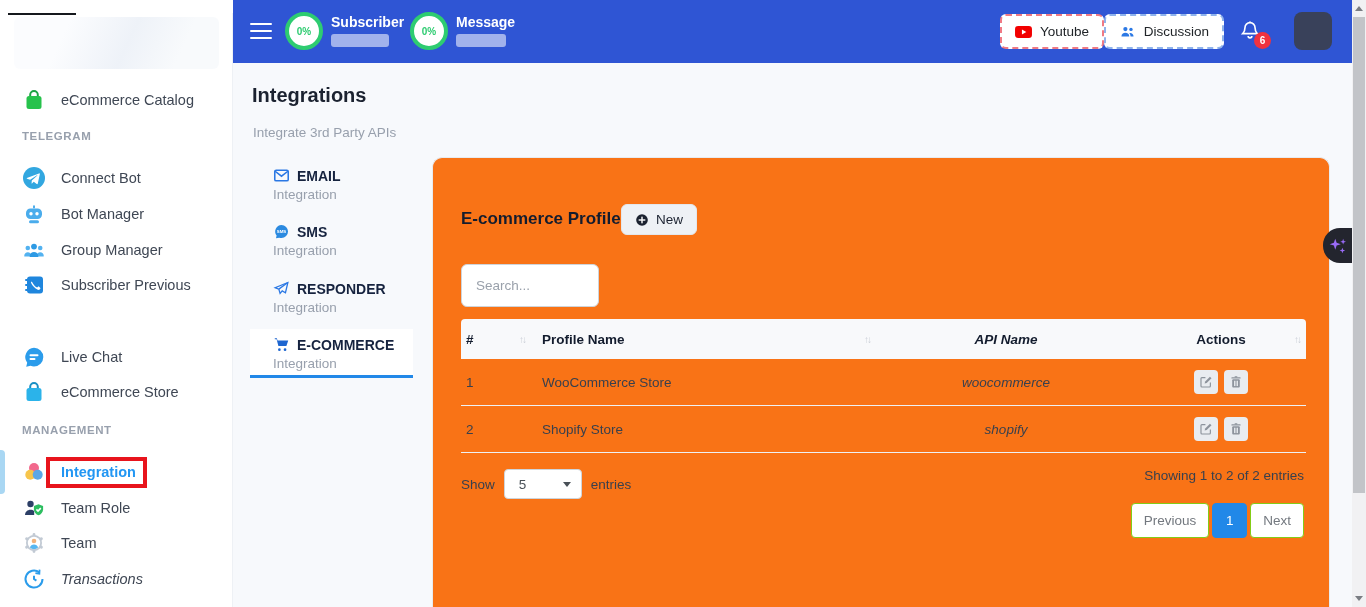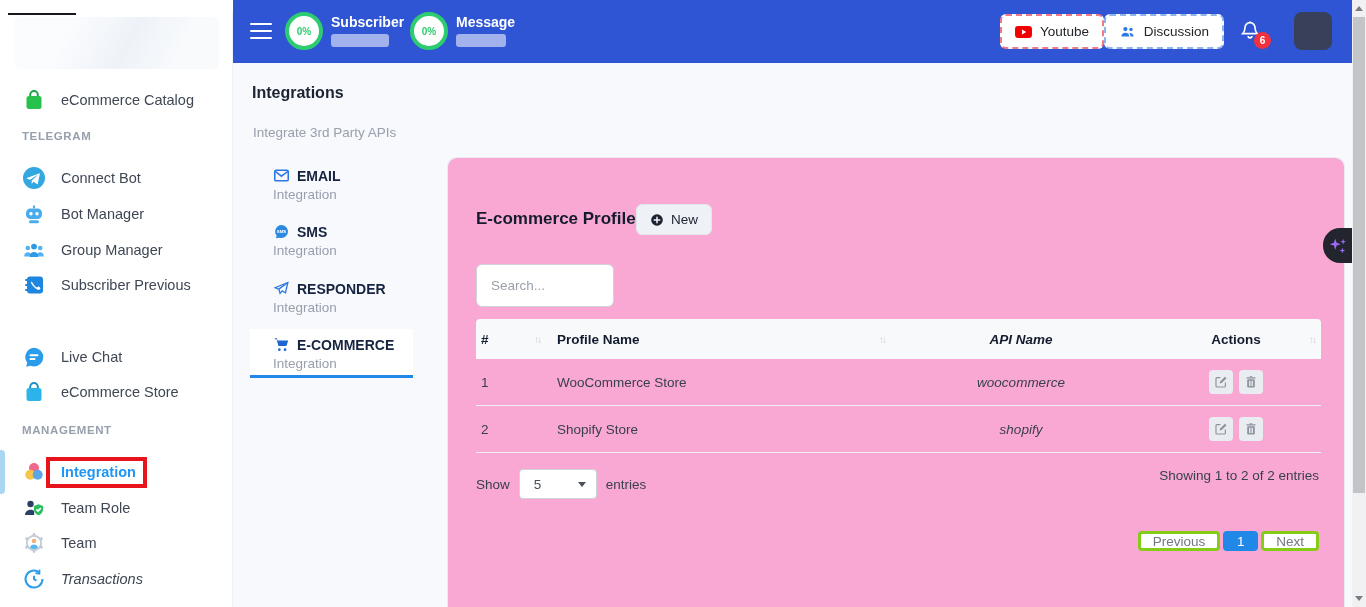--- a/index.html
+++ b/index.html
@@ -31,30 +31,30 @@
   .stat-blur { height:13px; background:rgba(255,255,255,.55); border-radius:3px; }
   .hbtn { position:absolute; top:14px; height:35px; background:#fff; border-radius:6px; display:flex; align-items:center; gap:8px; padding:0 13px; font-size:13.5px; color:#212529; cursor:pointer; }
   .hbtn.yt { right:248px; border:2px dashed #ef7984; }
   .hbtn.disc { right:128px; border:2px dashed #8fb3ec; }
   .bell-wrap { position:absolute; right:91px; top:19px; width:22px; height:22px; cursor:pointer; }
   .bell-badge { position:absolute; right:-10px; bottom:-8px; width:17px; height:17px; border-radius:50%; background:#f0323f; color:#fff; font-size:10px; font-weight:bold; display:flex; align-items:center; justify-content:center; }
   .avatar { position:absolute; right:20px; top:12px; width:38px; height:38px; border-radius:8px; background:#39415a; cursor:pointer; }
 
   
   .content { position:absolute; left:233px; top:63px; width:1119px; height:544px; background:#f7f9fc; }
-  .pg-title { position:absolute; left:19px; top:21px; font-size:16px; font-weight:bold; color:#1b2230; }
+  .pg-title { position:absolute; left:19px; top:21px; font-size:20px; font-weight:bold; color:#1b2230; }
   .pg-sub { position:absolute; left:20px; top:62px; font-size:13.5px; color:#98a0ad; }
 
   .smi { position:absolute; left:17px; width:163px; padding-left:23px; cursor:pointer; }
   .smi-title { display:flex; align-items:center; gap:7px; font-size:14px; font-weight:bold; color:#16233f; }
   .smi-title svg { width:17px; height:17px; }
   .smi-sub { font-size:13.5px; color:#98a0ad; margin-top:3px; }
   .smi.active { top:266px; height:49px; background:#fff; border-bottom:3px solid #2188e8; padding-top:7px; }
 
-  .card { position:absolute; left:214px; top:94px; width:898px; height:450px; background:#f9a8d4; border:1px solid #e7ebf0; border-bottom:none; border-radius:10px 10px 0 0; }
+  .card { position:absolute; left:199px; top:94px; width:898px; height:450px; background:#f97316; border:1px solid #e7ebf0; border-bottom:none; border-radius:10px 10px 0 0; }
   .panel-title { position:absolute; left:28px; top:51px; font-size:17px; font-weight:bold; color:#131c2e; }
   .new-btn { position:absolute; left:188px; top:46px; height:31px; background:#eef1f5; border:1px solid #e3e7ec; border-radius:6px; display:flex; align-items:center; gap:7px; padding:0 13px; font-size:13.5px; color:#1b2230; cursor:pointer; }
   .new-btn svg { width:14px; height:14px; }
   .search-input { position:absolute; left:28px; top:106px; width:138px; height:43px; border:1px solid #ced4da; border-radius:6px; padding:0 14px; font-size:13.5px; color:#495057; font-family:"Liberation Sans",sans-serif; outline:none; }
   .search-input::placeholder { color:#9aa1ab; }
 
   .t-head { position:absolute; left:28px; top:161px; width:845px; height:40px; background:#f8f9fb; display:flex; align-items:center; font-size:13.5px; font-weight:bold; color:#131c2e; border-radius:4px 4px 0 0; }
   .t-row  { position:absolute; left:28px; width:845px; height:47px; display:flex; align-items:center; font-size:13.5px; color:#39404d; border-bottom:1px solid #eef1f4; }
   .row1 { top:201px; } .row2 { top:248px; }
   .c1 { width:70px;  padding-left:5px; position:relative; height:100%; display:flex; align-items:center; }
@@ -63,21 +63,21 @@
   .c4 { width:170px; justify-content:center; height:100%; display:flex; align-items:center; position:relative; }
   .sort { position:absolute; right:6px; top:50%; transform:translateY(-50%); color:#c9ced6; font-size:10px; letter-spacing:-2px; font-weight:normal; cursor:pointer; }
   .abtn { width:24px; height:24px; background:#e9ecf0; border-radius:4px; display:inline-flex; align-items:center; justify-content:center; margin:0 3px; cursor:pointer; }
   .abtn svg { width:14px; height:14px; }
 
   .show-row { position:absolute; left:28px; top:311px; height:30px; display:flex; align-items:center; gap:9px; font-size:13.5px; color:#39404d; }
   .pselect { width:78px; height:30px; border:1px solid #ced4da; border-radius:4px; display:flex; align-items:center; justify-content:space-between; padding:0 10px 0 14px; cursor:pointer; background:#fff; color:#495057; }
   .chev { width:0; height:0; border-left:4px solid transparent; border-right:4px solid transparent; border-top:5px solid #495057; }
   .info { position:absolute; right:25px; top:310px; font-size:13.5px; color:#39404d; }
   .pg-nav { position:absolute; right:25px; top:345px; display:flex; gap:3px; font-size:13.5px; }
-  .pbtn { height:20px; display:flex; align-items:center; justify-content:center; border:3px solid #84cc16; background:#fff; color:#73787f; padding:0 12px; border-radius:4px; cursor:pointer;margin-top:28px; }
+  .pbtn { height:35px; display:flex; align-items:center; justify-content:center; border:1px solid #84cc16; background:#fff; color:#73787f; padding:0 12px; border-radius:4px; cursor:pointer; }
   .pbtn.cur { background:#2188e8; border-color:#2188e8; color:#fff; width:35px; padding:0; }
 
   
   .ai-fab { position:absolute; right:14px; top:228px; width:29px; height:35px; background:#23252e; border-radius:17px 0 0 17px; display:flex; align-items:center; justify-content:center; z-index:6; cursor:pointer; }
   .ai-fab svg { width:22px; height:22px; }
   .sbar { position:absolute; right:0; top:0; width:14px; height:607px; background:#f1f1f3; z-index:7; }
   .sb-thumb { position:absolute; left:1px; top:17px; width:12px; height:476px; background:#c2c4c8; cursor:pointer; }
   .tri-up { position:absolute; left:3px; top:6px; width:0; height:0; border-left:4px solid transparent; border-right:4px solid transparent; border-bottom:5px solid #7a7d83; }
   .tri-down { position:absolute; left:3px; bottom:6px; width:0; height:0; border-left:4px solid transparent; border-right:4px solid transparent; border-top:5px solid #7a7d83; }
 </style>

